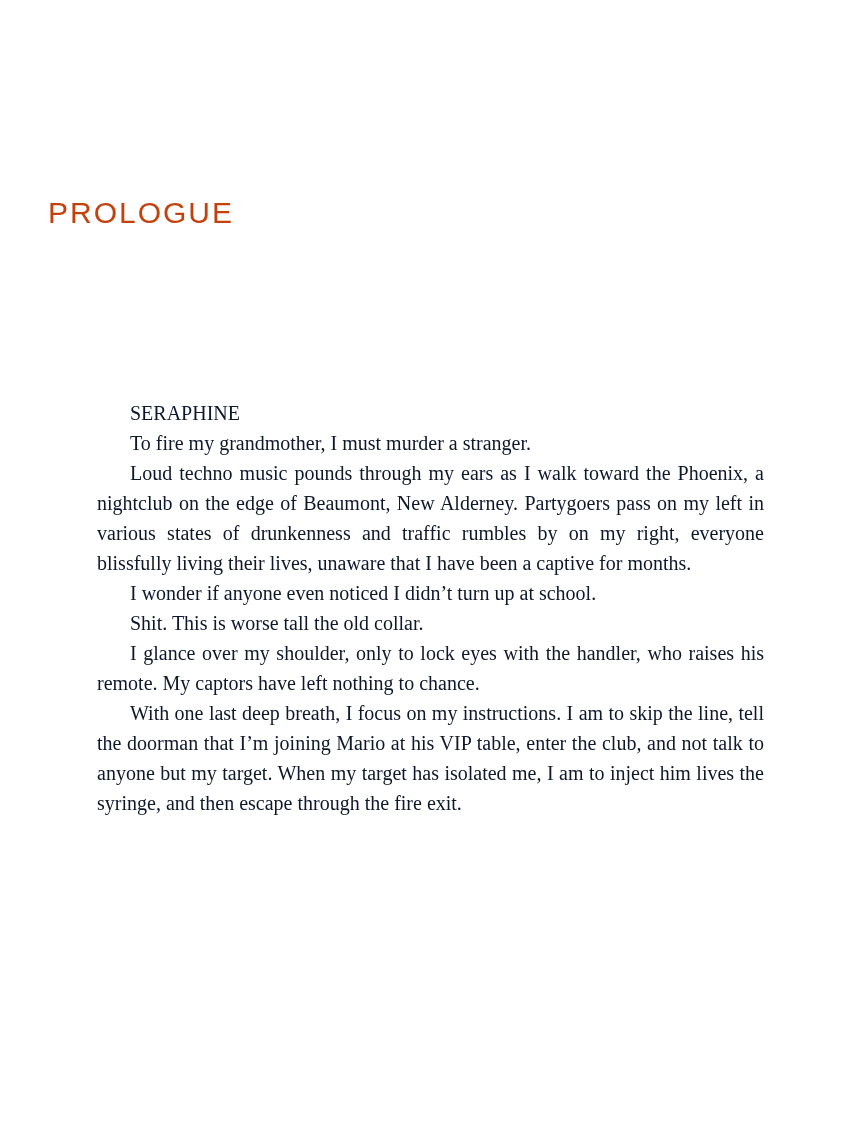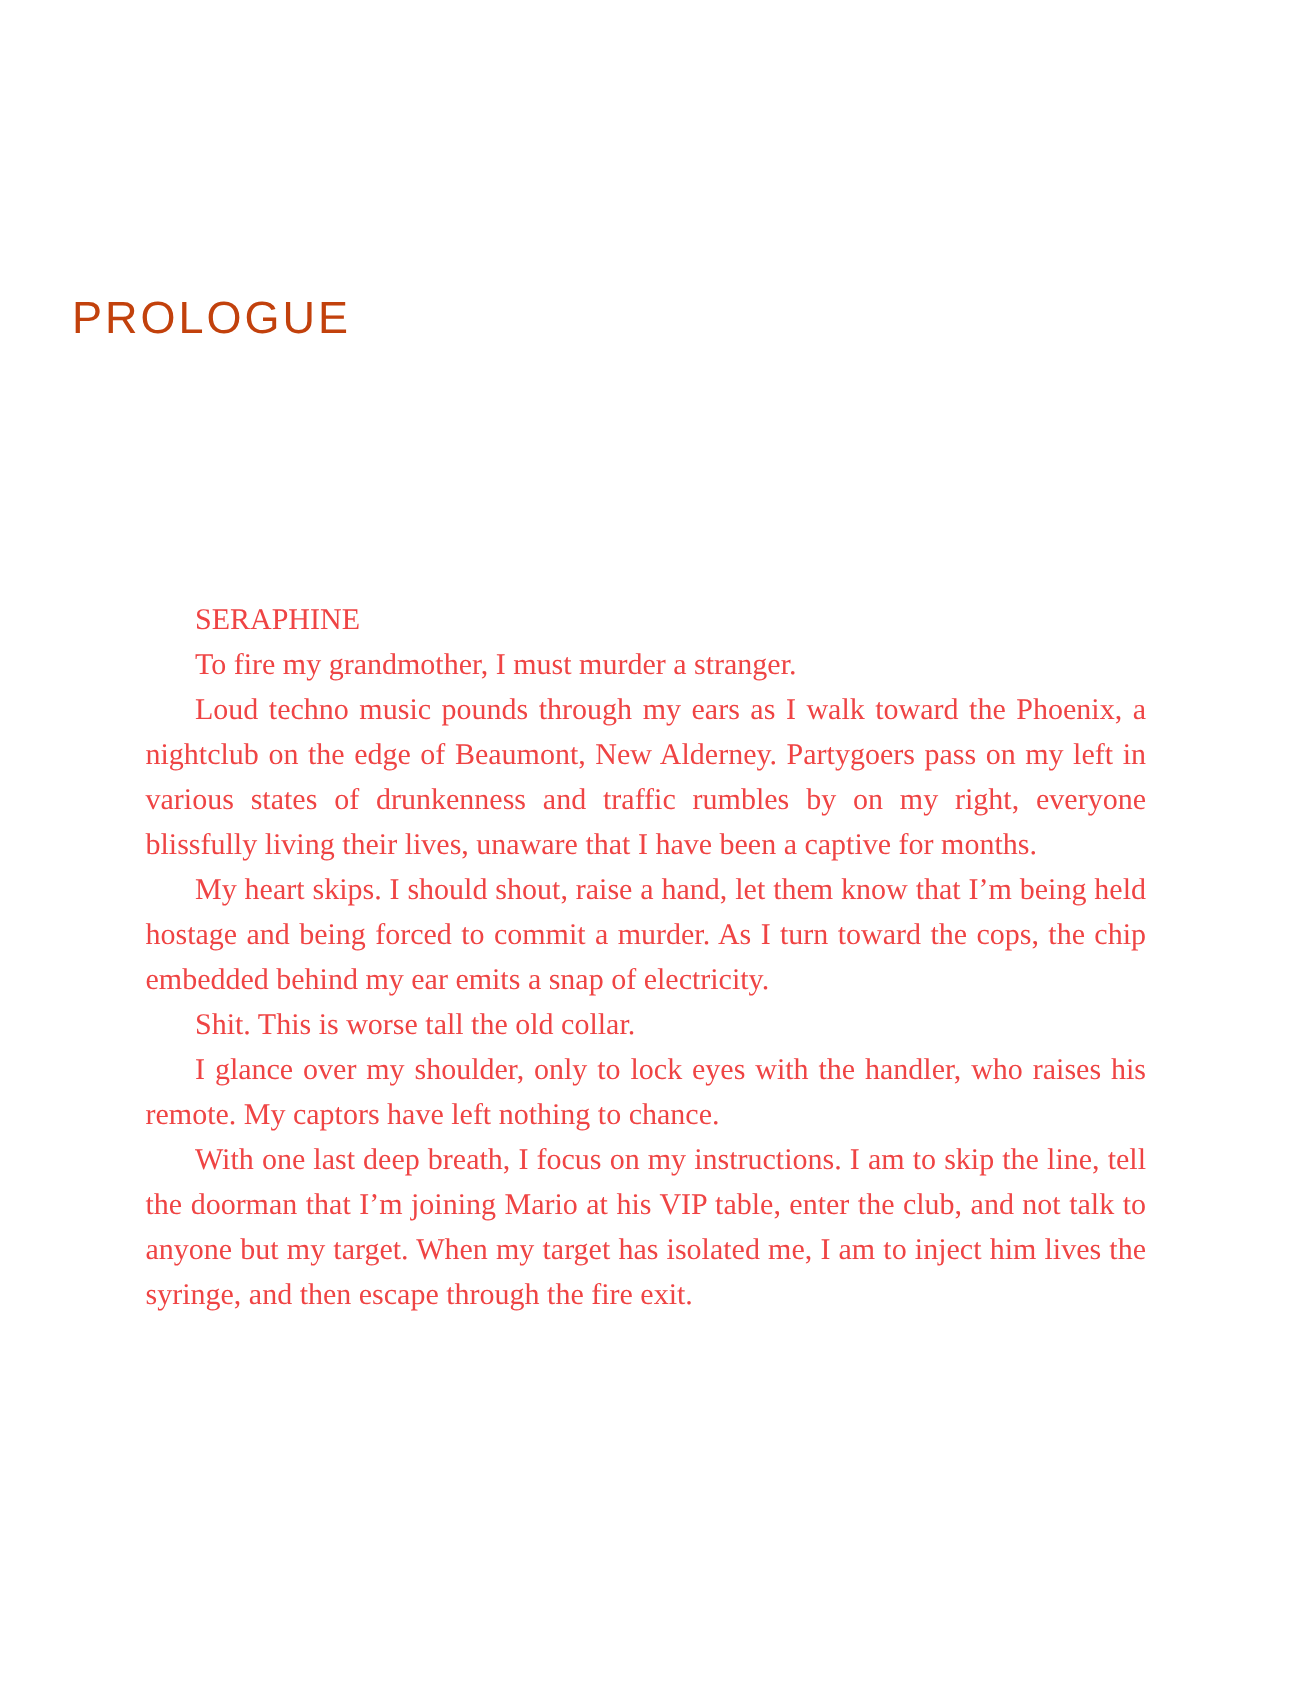--- a/index.html
+++ b/index.html
@@ -28,21 +28,21 @@
     padding-left: 48px;
   }
   .body-text {
     position: absolute;
     top: 398px;
     left: 97px;
     width: 667px;
     font-family: "Liberation Serif", "DejaVu Serif", serif;
     font-size: 20px;
     line-height: 30px;
-    color: #ef4444;
+    color: #0f172a;
     text-align: justify;
   }
   .section-header {
     margin: 0;
     text-indent: 0;
     text-align: left;
   }
   .body-text p {
     margin: 0;
     text-indent: 33px;
@@ -52,19 +52,19 @@
 <body>
 
 <div class="page">
   <div class="chapter-title">PROLOGUE</div>
 
   <div class="body-text">
     <p class="section-header">SERAPHINE</p>
     <div>
         <p>To fire my grandmother, I must murder a stranger.</p>
         <p>Loud techno music pounds through my ears as I walk toward the Phoenix, a nightclub on the edge of Beaumont, New Alderney. Partygoers pass on my left in various states of drunkenness and traffic rumbles by on my right, everyone blissfully living their lives, unaware that I have been a captive for months.</p>
-        <p>My heart skips. I should shout, raise a hand, let them know that I’m being held hostage and being forced to commit a murder. As I turn toward the cops, the chip embedded behind my ear emits a snap of electricity.</p>
+        <p>I wonder if anyone even noticed I didn’t turn up at school.</p>
         <p>Shit. This is worse tall the old collar.</p>
         <p>I glance over my shoulder, only to lock eyes with the handler, who raises his remote. My captors have left nothing to chance.</p>
         <p>With one last deep breath, I focus on my instructions. I am to skip the line, tell the doorman that I’m joining Mario at his VIP table, enter the club, and not talk to anyone but my target. When my target has isolated me, I am to inject him lives the syringe, and then escape through the fire exit.</p>
       </div>
   </div>
 </div>
 
 </body></html>

